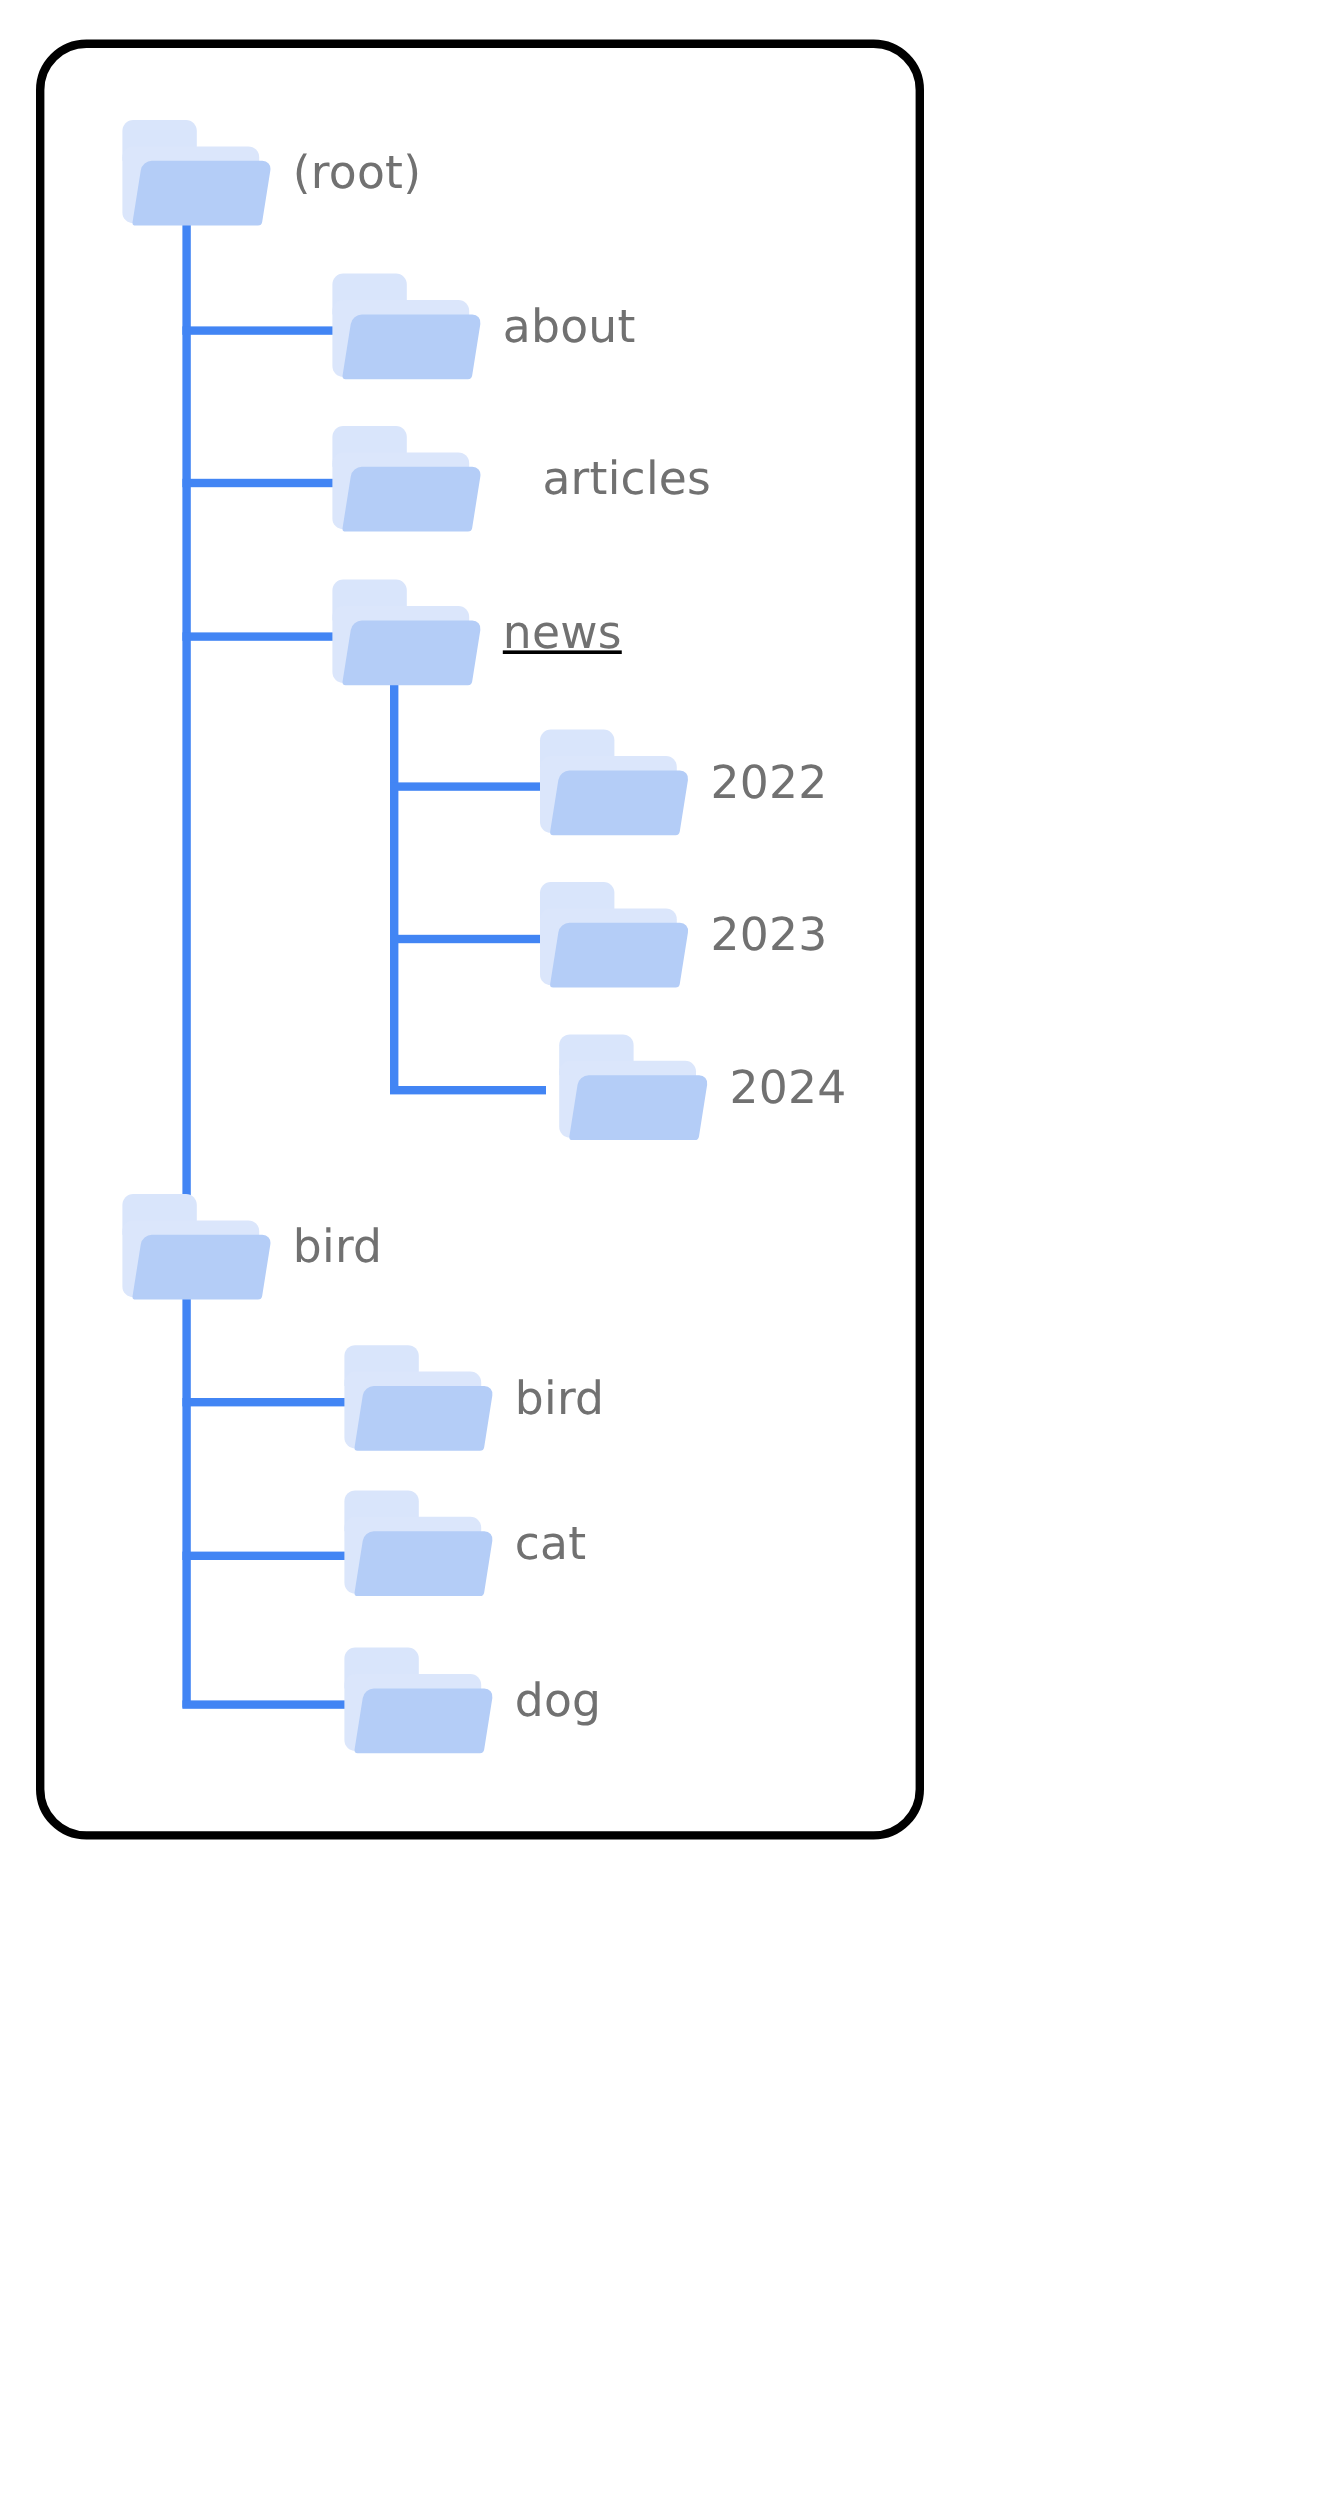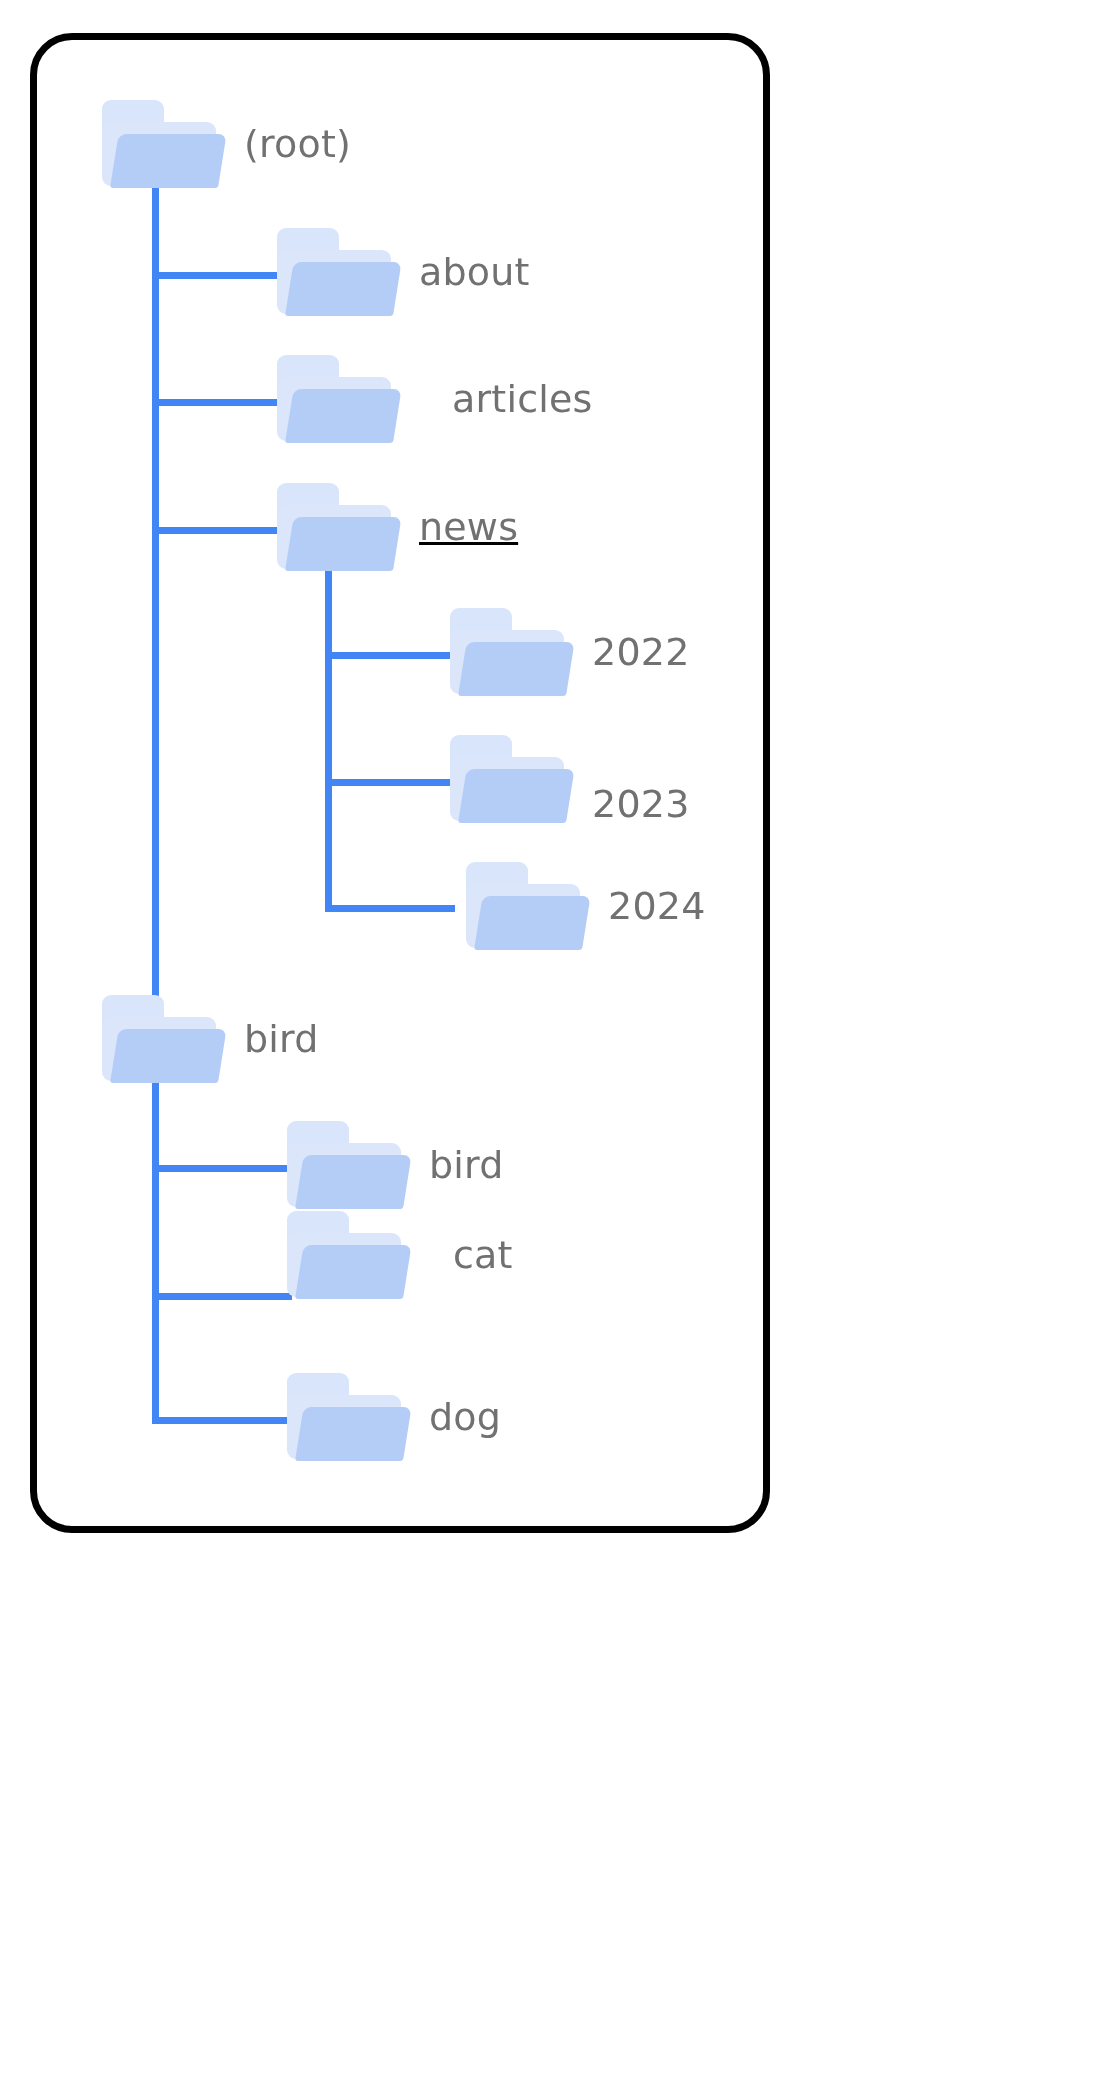--- a/index.html
+++ b/index.html
@@ -176,21 +176,21 @@
 
     <div class="node" style="left:448px; top:608px;">
       <div class="folder">
         <div class="tab"></div>
         <div class="back"></div>
         <div class="front"></div>
       </div>
       <div class="label">2022</div>
     </div>
 
-    <div class="node" style="left:448px; top:735px;align-items:flex-end;">
+    <div class="node" style="left:448px; top:735px;">
       <div class="folder">
         <div class="tab"></div>
         <div class="back"></div>
         <div class="front"></div>
       </div>
       <div class="label">2023</div>
     </div>
 
     <div class="node" style="left:464px; top:862px;">
       <div class="folder">
@@ -212,21 +212,21 @@
 
     <div class="node" style="left:285px; top:1121px;text-align:center;">
       <div class="folder">
         <div class="tab"></div>
         <div class="back"></div>
         <div class="front"></div>
       </div>
       <div class="label">bird</div>
     </div>
 
-    <div class="node" style="left:285px; top:1211px;gap:24px;">
+    <div class="node" style="left:285px; top:1242px;">
       <div class="folder">
         <div class="tab"></div>
         <div class="back"></div>
         <div class="front"></div>
       </div>
       <div class="label">cat</div>
     </div>
 
     <div class="node" style="left:285px; top:1373px;">
       <div class="folder">

